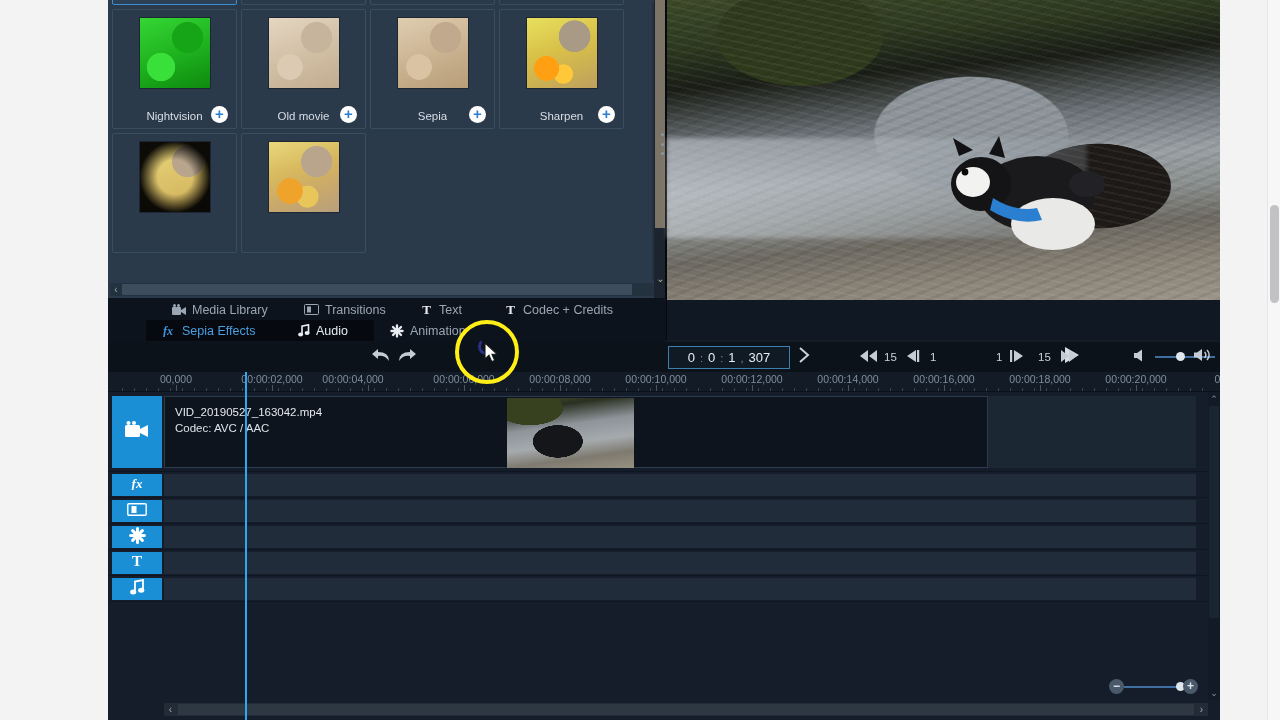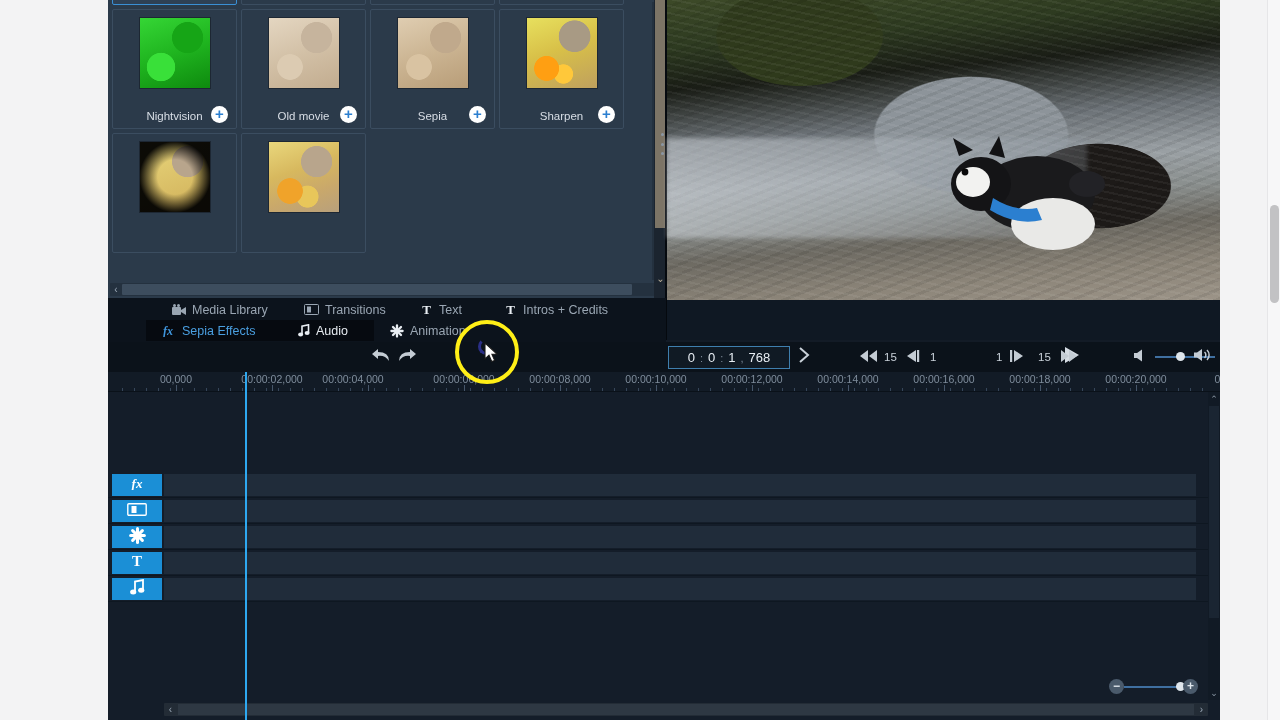--- a/index.html
+++ b/index.html
@@ -414,21 +414,21 @@
               </svg>
           </span>
           <span>Text</span>
         </div>
         <div class="tab" style="left:396px">
           <span class="ic">
             <svg width="13" height="13" viewBox="0 0 13 13">
                 <text x="6.5" y="11" font-family="Liberation Serif, serif" font-size="13" font-weight="bold" fill="#e9eef3" text-anchor="middle">T</text>
               </svg>
           </span>
-          <span>Intros + Credits</span>
+          <span>Codec + Credits</span>
         </div>
       </div>
 
       <div class="tabrow r2">
         <div class="tab active" style="left:52px">
           <span class="ic b">
             <svg width="16" height="13" viewBox="0 0 16 13">
                 <text x="8" y="11" font-family="Liberation Serif, serif" font-size="12" font-style="italic" font-weight="bold" fill="#3f96dd" text-anchor="middle">fx</text>
               </svg>
           </span>
@@ -472,21 +472,21 @@
           </svg>
       </div>
 
       <div class="timecode">
         <span>0</span>
         <span class="sep">:</span>
         <span>0</span>
         <span class="sep">:</span>
         <span>1</span>
         <span class="sep">,</span>
-        <span>768</span>
+        <span>307</span>
       </div>
 
       <div class="tr-icon" style="left:688px">
         <svg width="16" height="18" viewBox="0 0 16 18">
             <path d="M4 2 L12 9 L4 16" fill="none" stroke="#c9d1d9" stroke-width="2"></path>
           </svg>
       </div>
 
       <div class="tr-icon" style="left:752px">
         <svg width="18" height="12" viewBox="0 0 18 12">
@@ -652,20 +652,39 @@
           <div class="tick minor" style="left: 1046px;"></div>
           <div class="tick minor" style="left: 1058px;"></div>
           <div class="tick minor" style="left: 1070px;"></div>
           <div class="tick minor" style="left: 1082px;"></div>
           <div class="tick minor" style="left: 1094px;"></div>
         </div>
       <div class="playhead-top"></div>
 
       <div class="tl-body">
 
+        <div class="track" style="top:0px;height:80px">
+          <div class="track-head" style="top:4px;height:72px">
+            <span>
+              <svg width="24" height="18" viewBox="0 0 24 18">
+                  <rect x="0" y="4" width="15" height="12" rx="1.5" fill="#fff"></rect>
+                  <path d="M15 8 L23 4 L23 16 L15 12 Z" fill="#fff"></path>
+                  <circle cx="3.5" cy="2" r="2" fill="#fff"></circle>
+                  <circle cx="9" cy="2" r="2" fill="#fff"></circle>
+                </svg>
+            </span>
+          </div>
+          <div class="track-lane v" style="top:4px;height:72px">
+            <div class="clip" style="width:824px">
+              <div class="clip-title">VID_20190527_163042.mp4</div>
+              <div class="clip-sub">Codec: AVC / AAC</div>
+              <div class="clip-thumb"></div>
+            </div>
+          </div>
+        </div>
 
         <div class="track" style="top:80px;height:26px">
           <div class="track-head" style="top:2px;height:22px">
             <span>
               <svg width="18" height="14" viewBox="0 0 18 14">
                   <text x="9" y="12" font-family="Liberation Serif, serif" font-size="13" font-style="italic" font-weight="bold" fill="#fff" text-anchor="middle">fx</text>
                 </svg>
             </span>
           </div>
           <div class="track-lane" style="top:2px;height:22px"></div>

